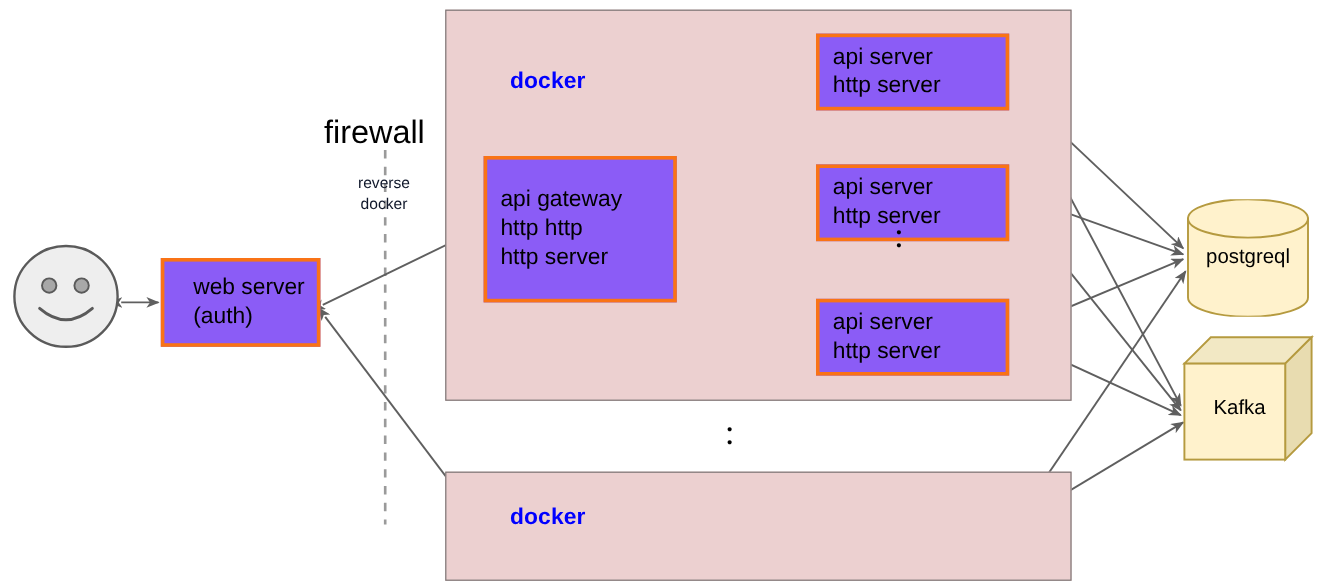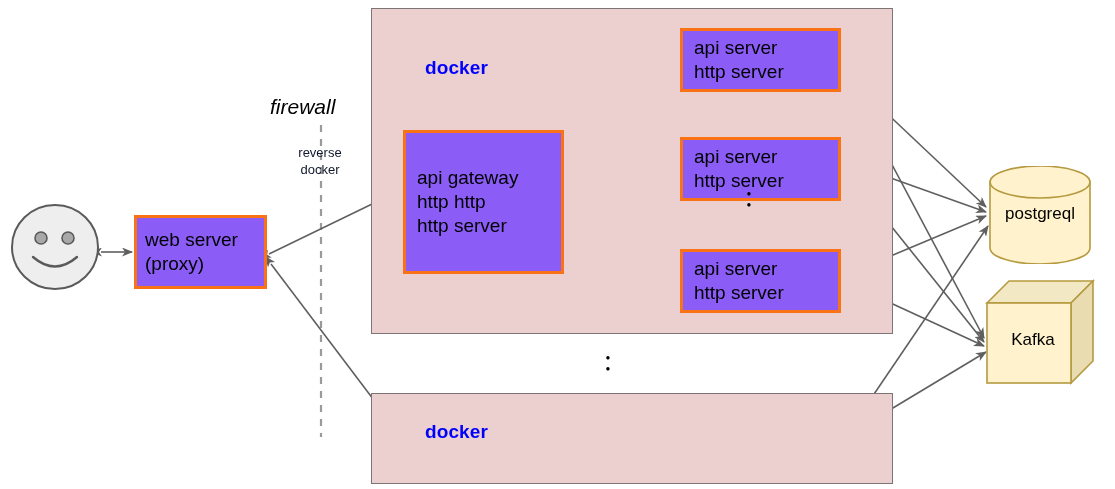--- a/index.html
+++ b/index.html
@@ -62,48 +62,47 @@
     color: #000000;
     line-height: 24px;
     padding-left: 11px;
     white-space: nowrap;
   }
 
   
   #web-server {
     left: 134px; top: 215px; width: 133px; height: 74px;
   }
-  #web-server .line { padding-left: 8px; }
+  #web-server .line { padding-left: 24px; }
 
   
   #api-gateway {
-    left: 403px; top: 130px; width: 161px; height: 144px;
+    left: 403px; top: 130px; width: 161px; height: 122px;
   }
 
   
   .api-server { width: 161px; height: 64px; }
   #api-server-1 { left: 680px; top: 28px; }
   #api-server-2 { left: 680px; top: 137px; }
   #api-server-3 { left: 680px; top: 249px; }
 
   
   #docker-group-1 { left: 371px; top: 8px;  width: 522px; height: 326px; }
   #docker-group-2 { left: 371px; top: 393px; width: 522px; height: 91px; }
   #docker-label-1 { left: 396px; top: 57px; }
   #docker-label-2 { left: 396px; top: 421px; }
 
   
   #firewall-label {
     position: absolute;
     left: 270px; top: 95px;
-    font-size: 21px;
+    font-size: 27px;
     color: #000000;
     white-space: nowrap;
     z-index: 6;
-    font-style: italic;
   }
   #reverse-proxy-label {
     position: absolute;
     left: 287px; top: 144px;
     font-size: 13px;
     color: #0f172a;
     line-height: 17px;
     text-align: center;
     width: 66px;
     z-index: 6;
@@ -198,21 +197,21 @@
 
   <svg id="smiley" viewBox="0 0 90 88" xmlns="http://www.w3.org/2000/svg">
     <ellipse cx="45" cy="44" rx="43" ry="42" fill="#eeeeee" stroke="#5a5a5a" stroke-width="2"></ellipse>
     <circle cx="31" cy="35" r="6" fill="#a8a8a8" stroke="#5a5a5a" stroke-width="1.6"></circle>
     <circle cx="58" cy="35" r="6" fill="#a8a8a8" stroke="#5a5a5a" stroke-width="1.6"></circle>
     <path d="M23,54 Q45,73 67,54" fill="none" stroke="#5a5a5a" stroke-width="2.4" stroke-linecap="round"></path>
   </svg>
 
   <div class="node grey-box" id="web-server">
     <div class="line">web server</div>
-    <div class="line">(proxy)</div>
+    <div class="line">(auth)</div>
   </div>
 
   <div id="firewall-label">firewall</div>
   <div id="reverse-proxy-label">
     <div>reverse</div>
     <div>docker</div>
   </div>
 
   <div class="node grey-box" id="api-gateway">
     <div class="line">api gateway</div>

